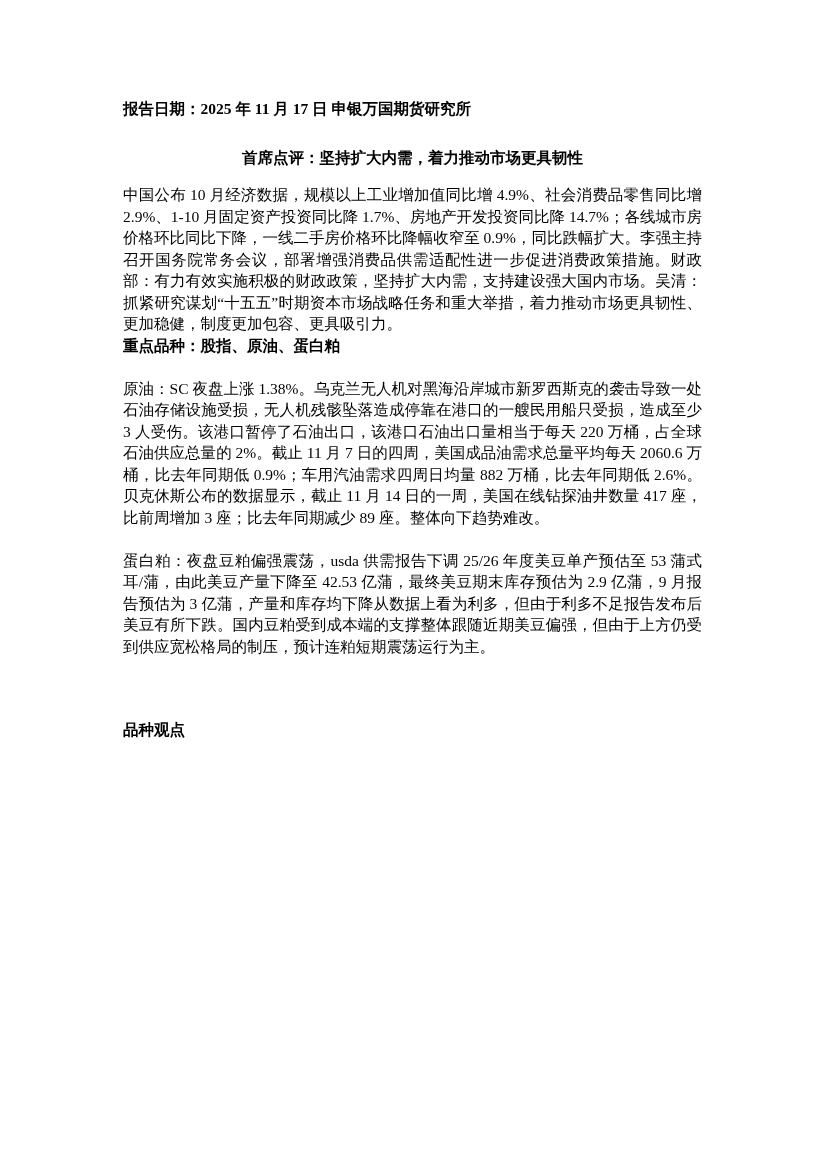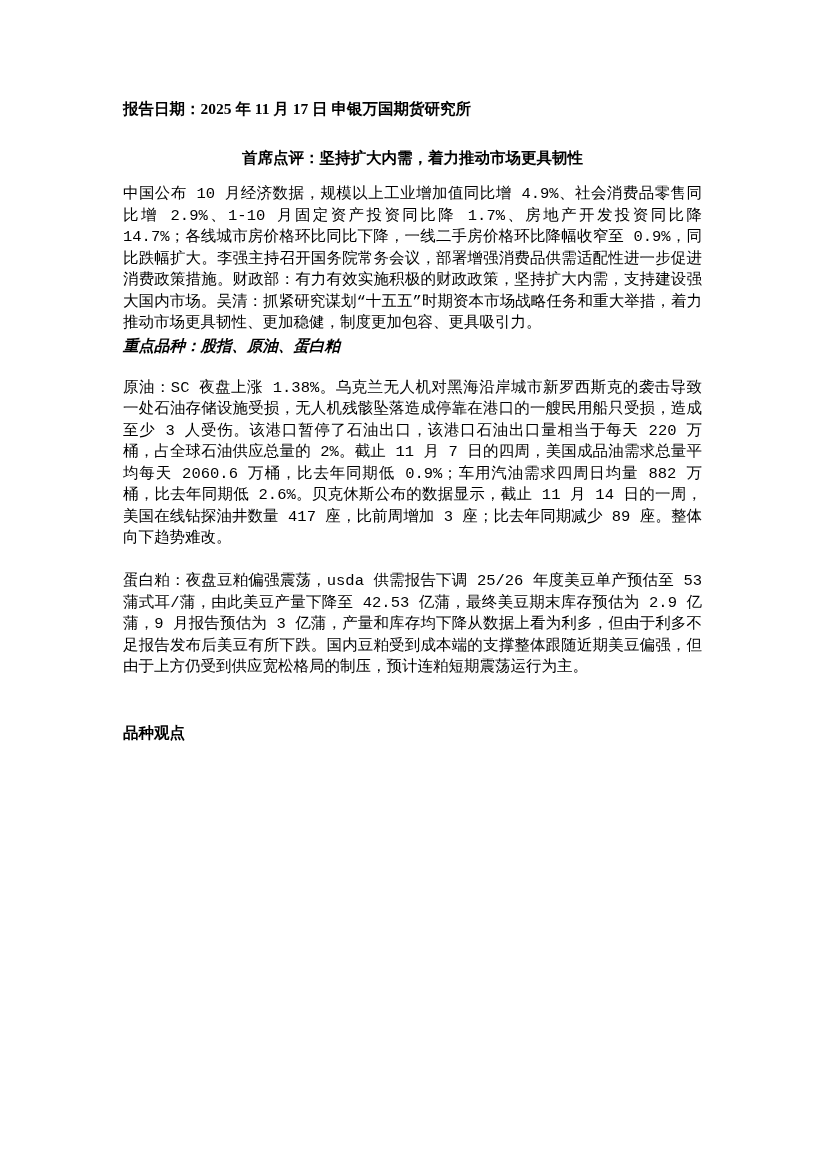--- a/index.html
+++ b/index.html
@@ -28,31 +28,29 @@
     margin: 0 0 27px 0;
   }
   .headline {
     margin: 0 0 16px 0;
     text-align: center;
   }
   .para {
     margin: 0;
     text-align: justify;
     text-justify: inter-ideograph;
-    font-family: Liberation Mono, monospace;
   }
   .para + .para {
     margin-top: 21.5px;
   }
   .key-varieties {
     margin: 0 0 21.5px 0;
-    font-style: italic;
   }
   .closing-heading {
-    margin-top: 43px;
+    margin-top: 62px;
   }
 </style>
 </head>
 <body>
 
 <div class="page">
 
   <div class="bold-line report-date">报告日期：2025 年 11 月 17 日 申银万国期货研究所</div>
 
   <div class="bold-line headline">首席点评：坚持扩大内需，着力推动市场更具韧性</div>

